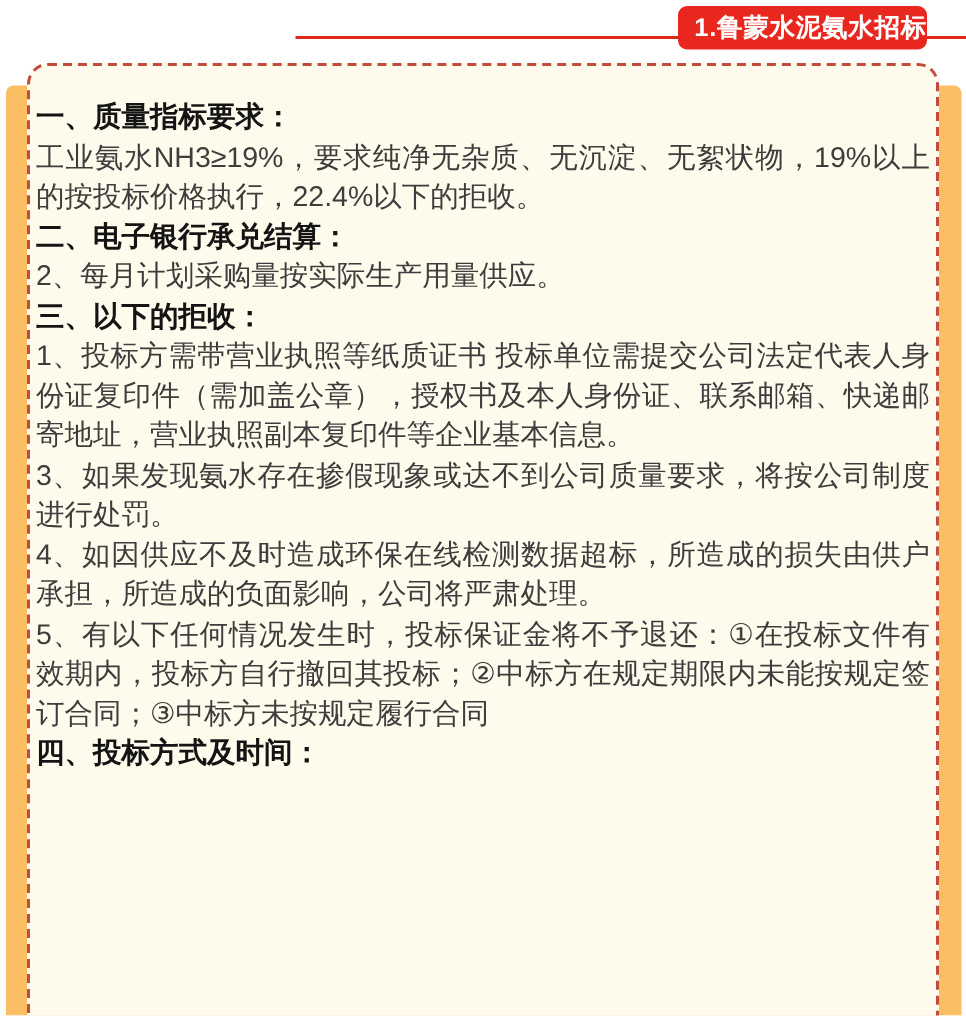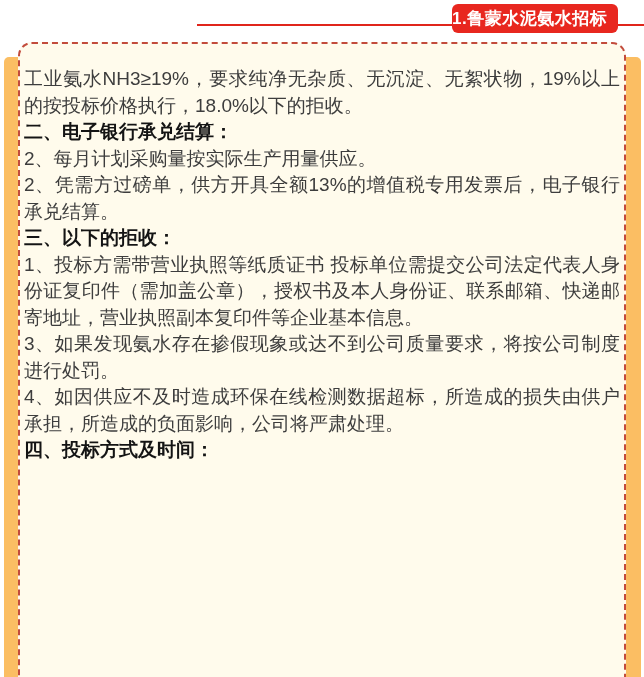--- a/index.html
+++ b/index.html
@@ -22,21 +22,21 @@
     position: absolute;
     left: 452px; top: 4px;
     width: 166px; height: 29px;
     background: #e8271f;
     border-radius: 6px;
     color: #ffffff;
     font-size: 17px;
     font-weight: bold;
     display: flex;
     align-items: center;
-    justify-content: flex-start;
+    justify-content: flex-end;
     letter-spacing: 0.5px;
     box-sizing: border-box;
   }
   
   .orange-stripe {
     position: absolute;
     left: 4px; top: 57px;
     width: 637px; height: 620px;
     background: #fbbe63;
     border-radius: 5px 5px 0 0;
@@ -71,24 +71,25 @@
 <div class="top-rule"></div>
 
 <div class="banner">
   <span>1.鲁蒙水泥氨水招标</span>
 </div>
 
 <div class="orange-stripe"></div>
 
 <div class="card">
   <div class="content">
-    <p>工业氨水NH3≥19%，要求纯净无杂质、无沉淀、无絮状物，19%以上的按投标价格执行，18.0%以下的拒收。</p>
+    <p class="heading">一、质量指标要求：</p>
+    <p>工业氨水NH3≥19%，要求纯净无杂质、无沉淀、无絮状物，19%以上的按投标价格执行，22.4%以下的拒收。</p>
     <p class="heading">二、电子银行承兑结算：</p>
     <p>2、每月计划采购量按实际生产用量供应。</p>
-    <p>2、凭需方过磅单，供方开具全额13%的增值税专用发票后，电子银行承兑结算。</p>
     <p class="heading">三、以下的拒收：</p>
     <p>1、投标方需带营业执照等纸质证书 投标单位需提交公司法定代表人身份证复印件（需加盖公章），授权书及本人身份证、联系邮箱、快递邮寄地址，营业执照副本复印件等企业基本信息。</p>
     <p>3、如果发现氨水存在掺假现象或达不到公司质量要求，将按公司制度进行处罚。</p>
     <p>4、如因供应不及时造成环保在线检测数据超标，所造成的损失由供户承担，所造成的负面影响，公司将严肃处理。</p>
+    <p>5、有以下任何情况发生时，投标保证金将不予退还：①在投标文件有效期内，投标方自行撤回其投标；②中标方在规定期限内未能按规定签订合同；③中标方未按规定履行合同</p>
     <p class="heading">四、投标方式及时间：</p>
 
   </div>
 </div>
 
 </body></html>

